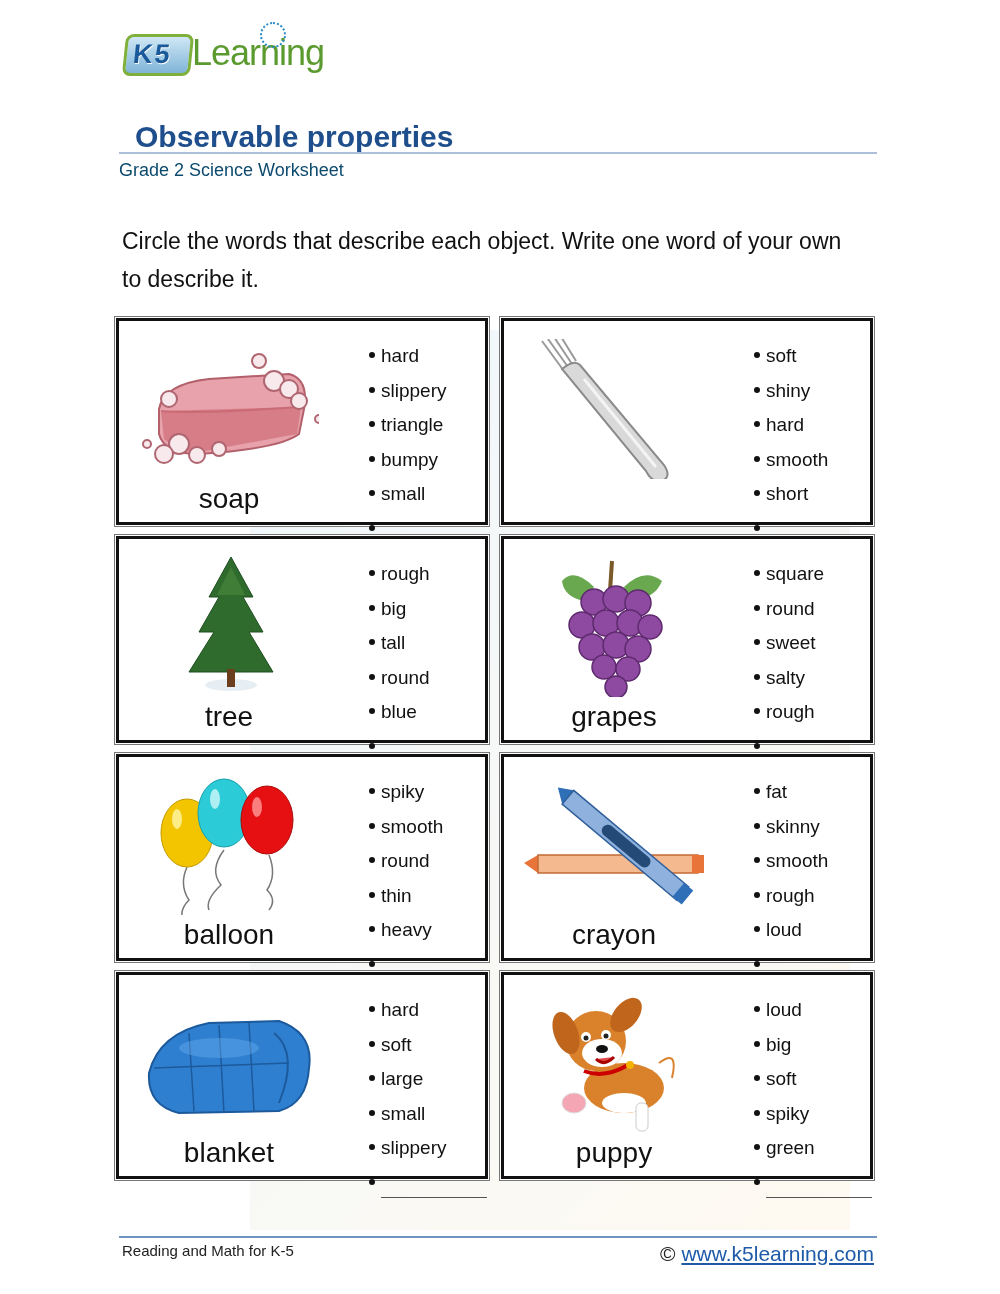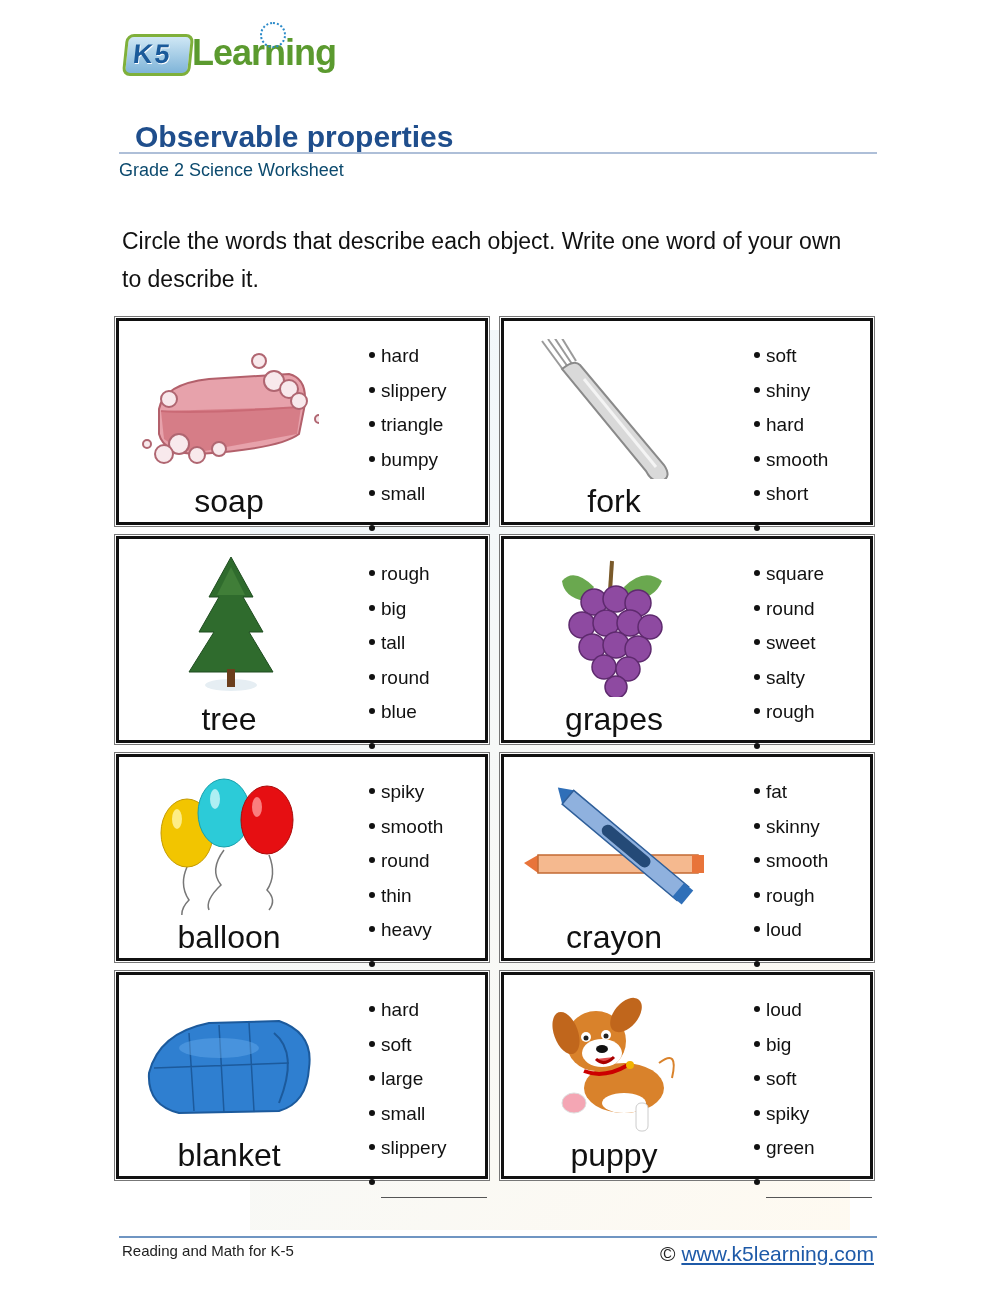--- a/index.html
+++ b/index.html
@@ -4,36 +4,36 @@
 <style>
   html, body { margin: 0; padding: 0; background: #ffffff; }
   body { width: 1000px; height: 1294px; position: relative; overflow: hidden;
          font-family: "Liberation Sans", "DejaVu Sans", sans-serif; color: #111; }
   .logo { position: absolute; left: 120px; top: 22px; width: 215px; height: 56px; }
   .logo .k5 { position: absolute; left: 4px; top: 12px; width: 62px; height: 36px;
               background: linear-gradient(#cfe7f5, #7fb4d8); border: 3px solid #7fb03b;
               border-radius: 8px; transform: skewX(-6deg); }
   .logo .k5 span { position: absolute; left: 6px; top: 2px; font-weight: bold; font-size: 27px;
                    color: #1a5a9a; letter-spacing: 2px; text-shadow: 1px 1px 0 #fff; }
-  .logo .word { position: absolute; left: 72px; top: 10px; font-size: 36px; font-weight: bold;
+  .logo .word { position: absolute; left: 72px; top: 10px; font-size: 36px; font-weight: normal;
                 color: #5b9a2f; letter-spacing: -1px; }
   .logo .figure { position: absolute; left: 140px; top: 0px; width: 22px; height: 22px;
                   border-radius: 50%; border: 2px dotted #2b8ac9; }
   .title { position: absolute; left: 119px; top: 104px; font-size: 30px; font-weight: bold;
            color: #1f4e8c; margin: 16px; }
   .rule-top { position: absolute; left: 119px; top: 152px; width: 758px; height: 2px; background: #aebfd8; }
   .subtitle { position: absolute; left: 119px; top: 160px; font-size: 18px; color: #0c4a6e; }
   .instructions { position: absolute; left: 122px; top: 222px; width: 720px; font-size: 23px;
                   line-height: 38px; color: #111; }
   .grid { position: absolute; left: 116px; top: 318px; width: 767px; }
   .card { position: absolute; width: 372px; height: 207px; border: 3px solid #111;
           box-shadow: 0 0 0 1px #fff, 0 0 0 2px #777; background: #fff; box-sizing: border-box; }
   .card .pic { position: absolute; left: 20px; top: 18px; width: 180px; height: 140px; }
   .card .name { position: absolute; left: 0; width: 220px; text-align: center; top: 162px;
-                font-size: 32px; color: #111; }
+                font-size: 28px; color: #111; }
   .card ul { list-style: none; margin: 16px; padding: 0; position: absolute; left: 234px; top: 4px; }
   .card li { font-size: 19px; height: 34.6px; line-height: 30px; color: #111; white-space: nowrap; }
   .card li .dot { display: inline-block; width: 6px; height: 6px; border-radius: 50%; background: #111;
                   vertical-align: middle; margin-right: 6px; position: relative; top: -2px; }
   .card li.blank .line { display: inline-block; width: 106px; border-bottom: 1px solid #555;
                          height: 18px; vertical-align: bottom; }
   .rule-bottom { position: absolute; left: 119px; top: 1236px; width: 758px; height: 2px; background: #6f95c2; }
   .foot-left { position: absolute; left: 122px; top: 1242px; font-size: 15px; color: #222; }
   .foot-right { position: absolute; right: 126px; top: 1242px; font-size: 21px; color: #222; }
   .foot-right a { color: #1e5aa8; text-decoration: underline; }
@@ -96,21 +96,20 @@
     <svg class="pic" viewBox="0 0 180 140">
       <g stroke="#9a9a9a" stroke-width="2" fill="none">
         <line x1="18" y1="2" x2="40" y2="32"></line>
           <line x1="24" y1="0" x2="44" y2="28"></line>
         <line x1="30" y1="-2" x2="48" y2="25"></line>
           <line x1="36" y1="-4" x2="52" y2="22"></line>
       </g>
       <path d="M38 30 Q50 20 56 26 L140 126 Q148 138 138 142 Q128 144 122 132 Z" fill="#d9d9d9" stroke="#8a8a8a" stroke-width="2"></path>
       <path d="M60 40 L132 128" stroke="#f4f4f4" stroke-width="3"></path>
     </svg>
-    <div class="name">fork</div>
     <ul>
       <li><span class="dot"></span><span>soft</span></li>
       <li><span class="dot"></span><span>shiny</span></li>
       <li><span class="dot"></span><span>hard</span></li>
       <li><span class="dot"></span><span>smooth</span></li>
       <li><span class="dot"></span><span>short</span></li>
       <li class="blank"><span class="dot"></span><span class="line"></span></li>
     </ul>
   </div>
 

